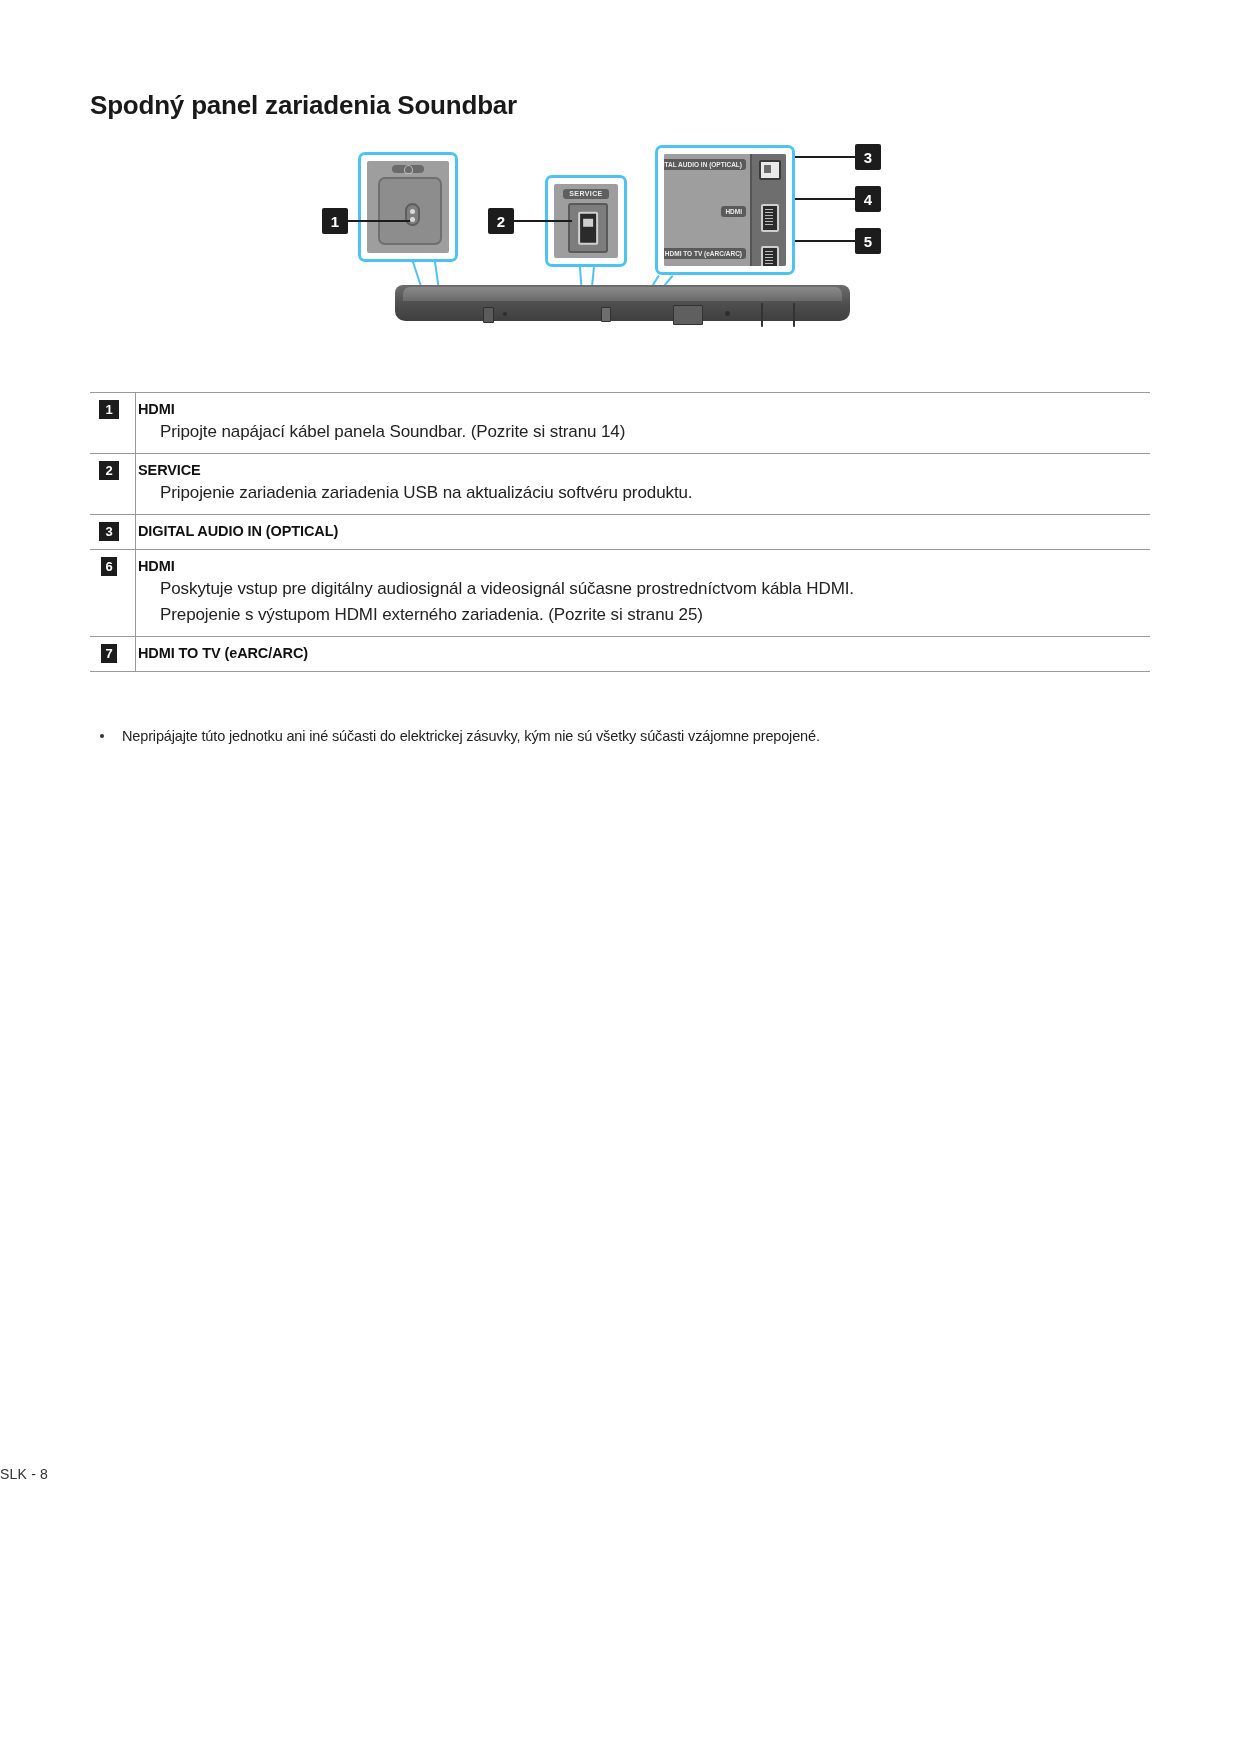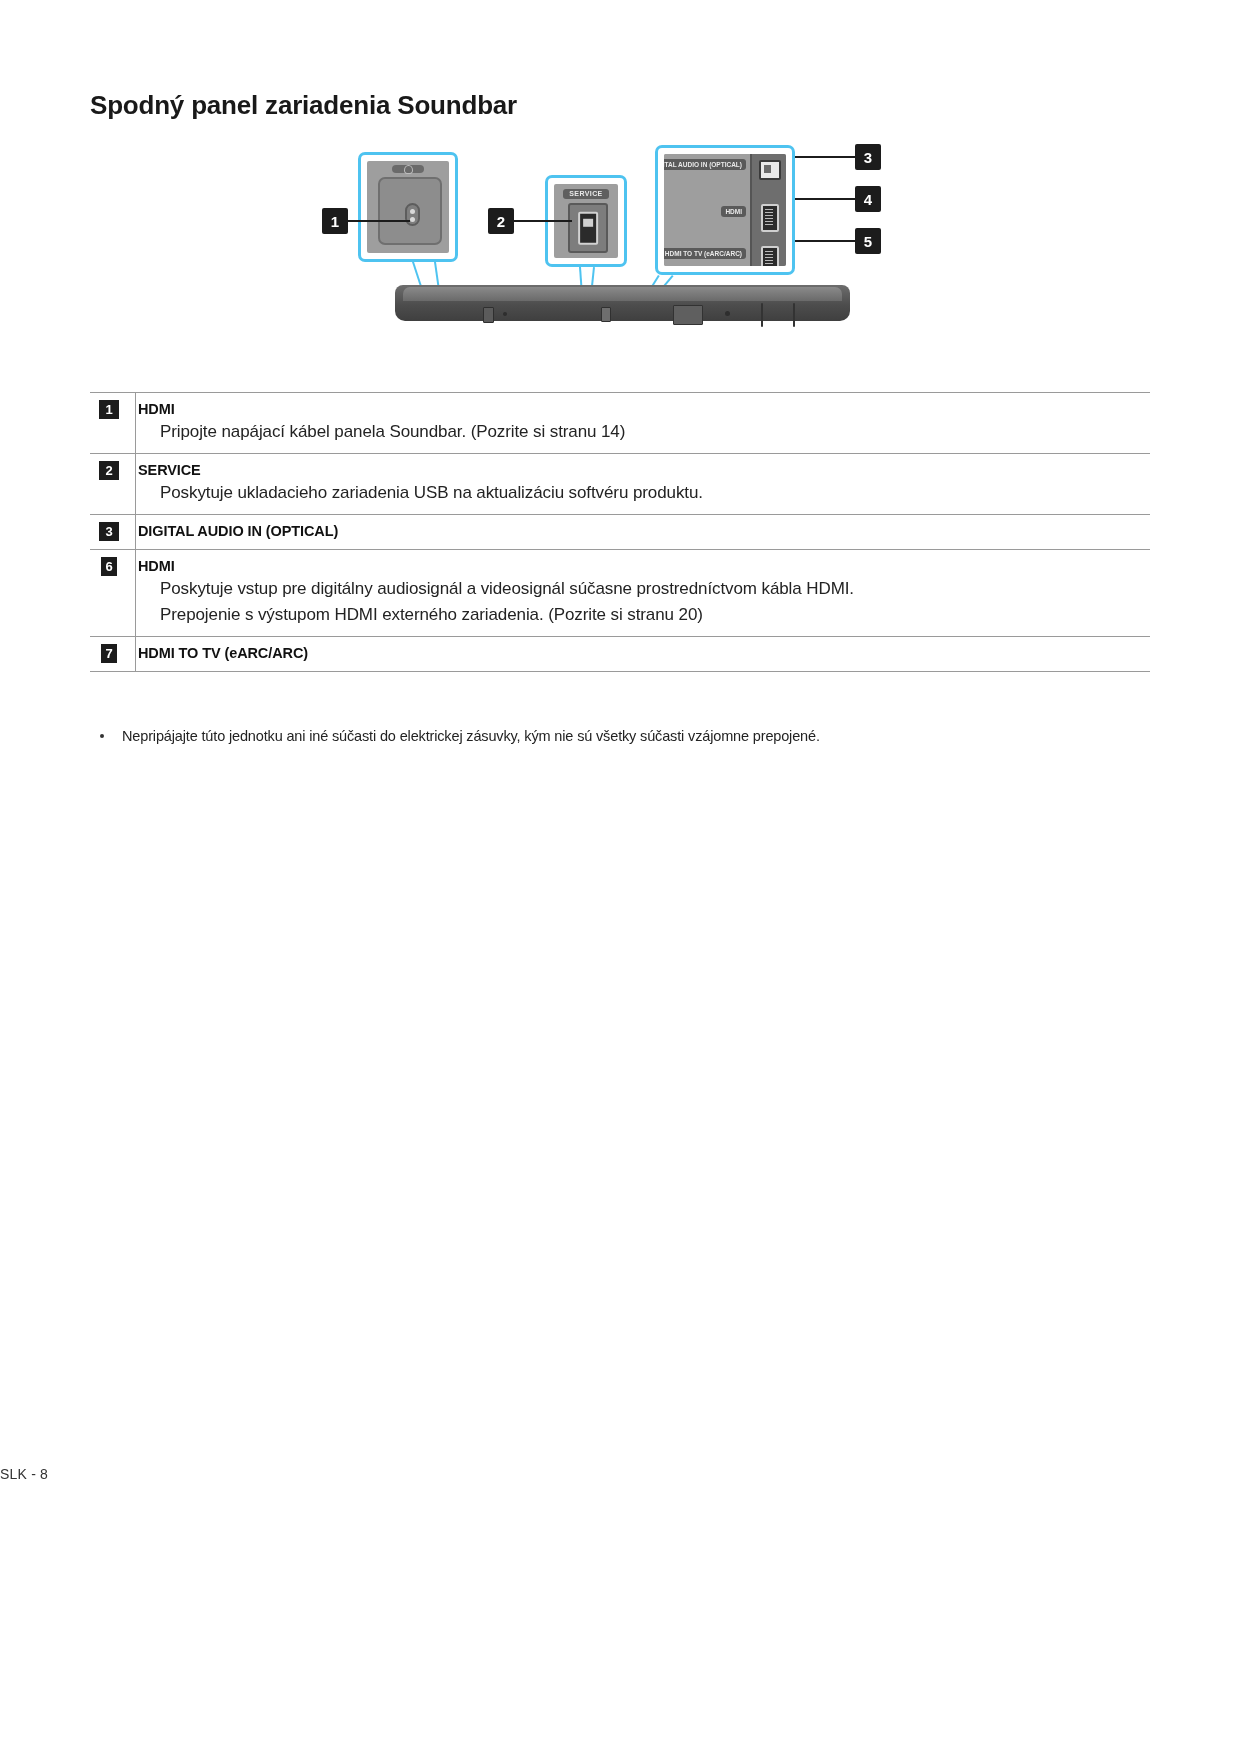--- a/index.html
+++ b/index.html
@@ -475,37 +475,37 @@
         <span>HDMI</span>
       </div>
       <div class="spec-desc">Pripojte napájací kábel panela Soundbar. (Pozrite si stranu 14)</div>
     </div>
 
     <div class="spec-row">
       <div class="spec-head">
         <span class="spec-badge">2</span>
         <span>SERVICE</span>
       </div>
-      <div class="spec-desc">Poskytuje ukladacieho zariadenia USB na aktualizáciu softvéru produktu.</div>
+      <div class="spec-desc">Pripojenie zariadenia zariadenia USB na aktualizáciu softvéru produktu.</div>
     </div>
 
     <div class="spec-row">
       <div class="spec-head">
         <span class="spec-badge">3</span>
         <span>DIGITAL AUDIO IN (OPTICAL)</span>
       </div>
     </div>
 
     <div class="spec-row">
       <div class="spec-head">
         <span class="spec-badge narrow">6</span>
         <span>HDMI</span>
       </div>
       <div class="spec-desc">Poskytuje vstup pre digitálny audiosignál a videosignál súčasne prostredníctvom kábla HDMI.</div>
-      <div class="spec-desc">Prepojenie s výstupom HDMI externého zariadenia. (Pozrite si stranu 20)</div>
+      <div class="spec-desc">Prepojenie s výstupom HDMI externého zariadenia. (Pozrite si stranu 25)</div>
     </div>
 
     <div class="spec-row">
       <div class="spec-head">
         <span class="spec-badge narrow">7</span>
         <span>HDMI TO TV (eARC/ARC)</span>
       </div>
     </div>
 
   </div>

